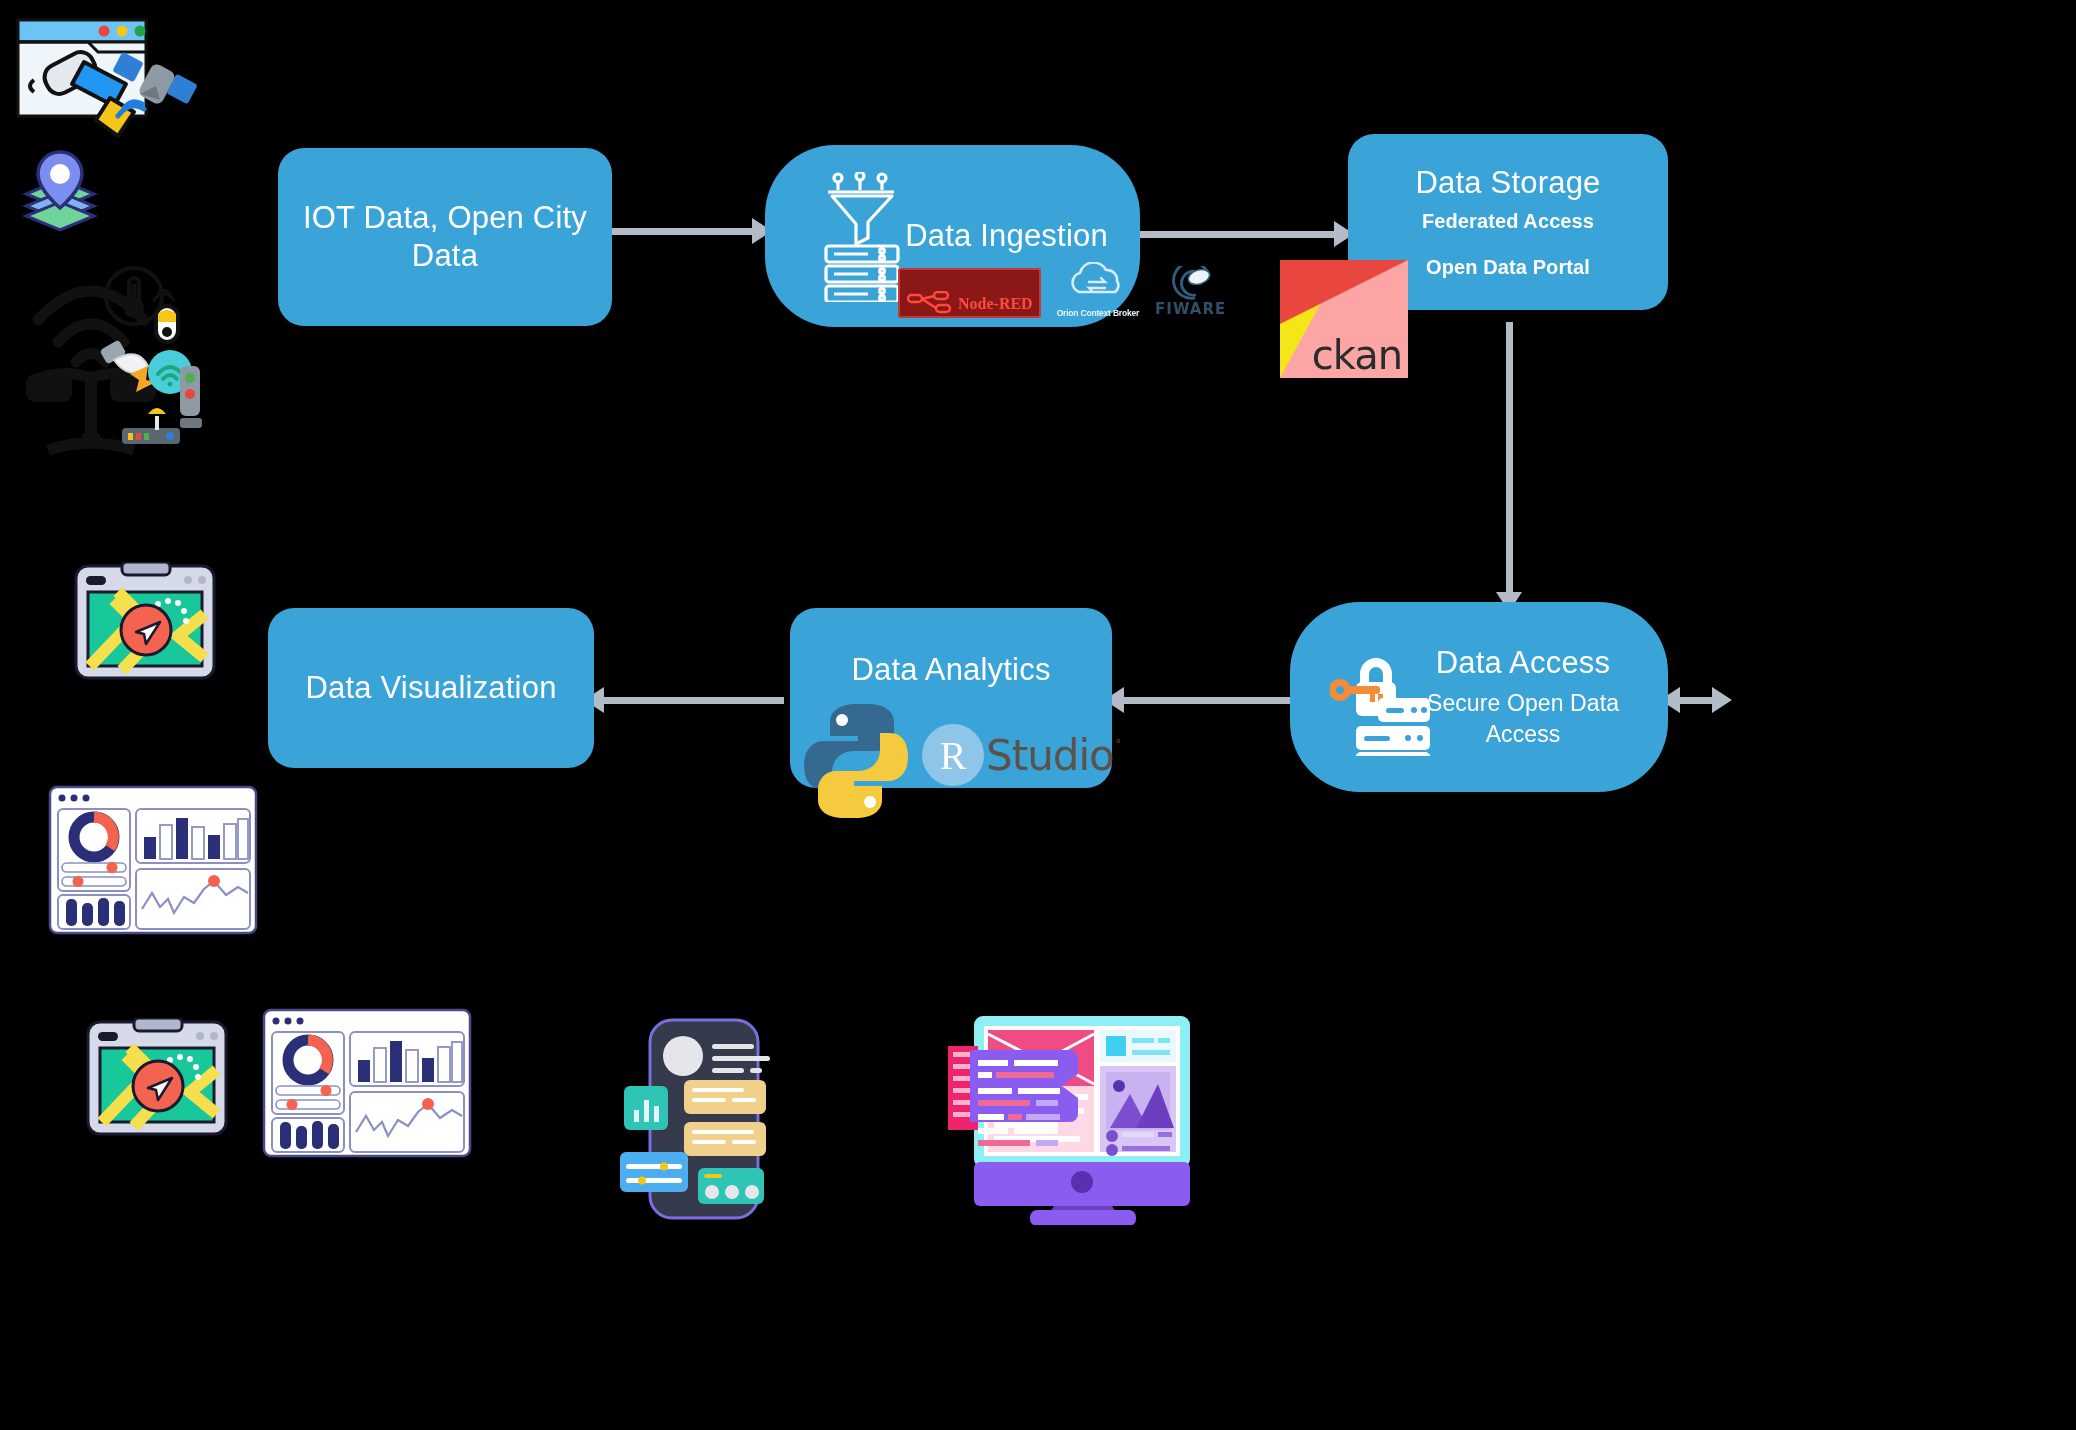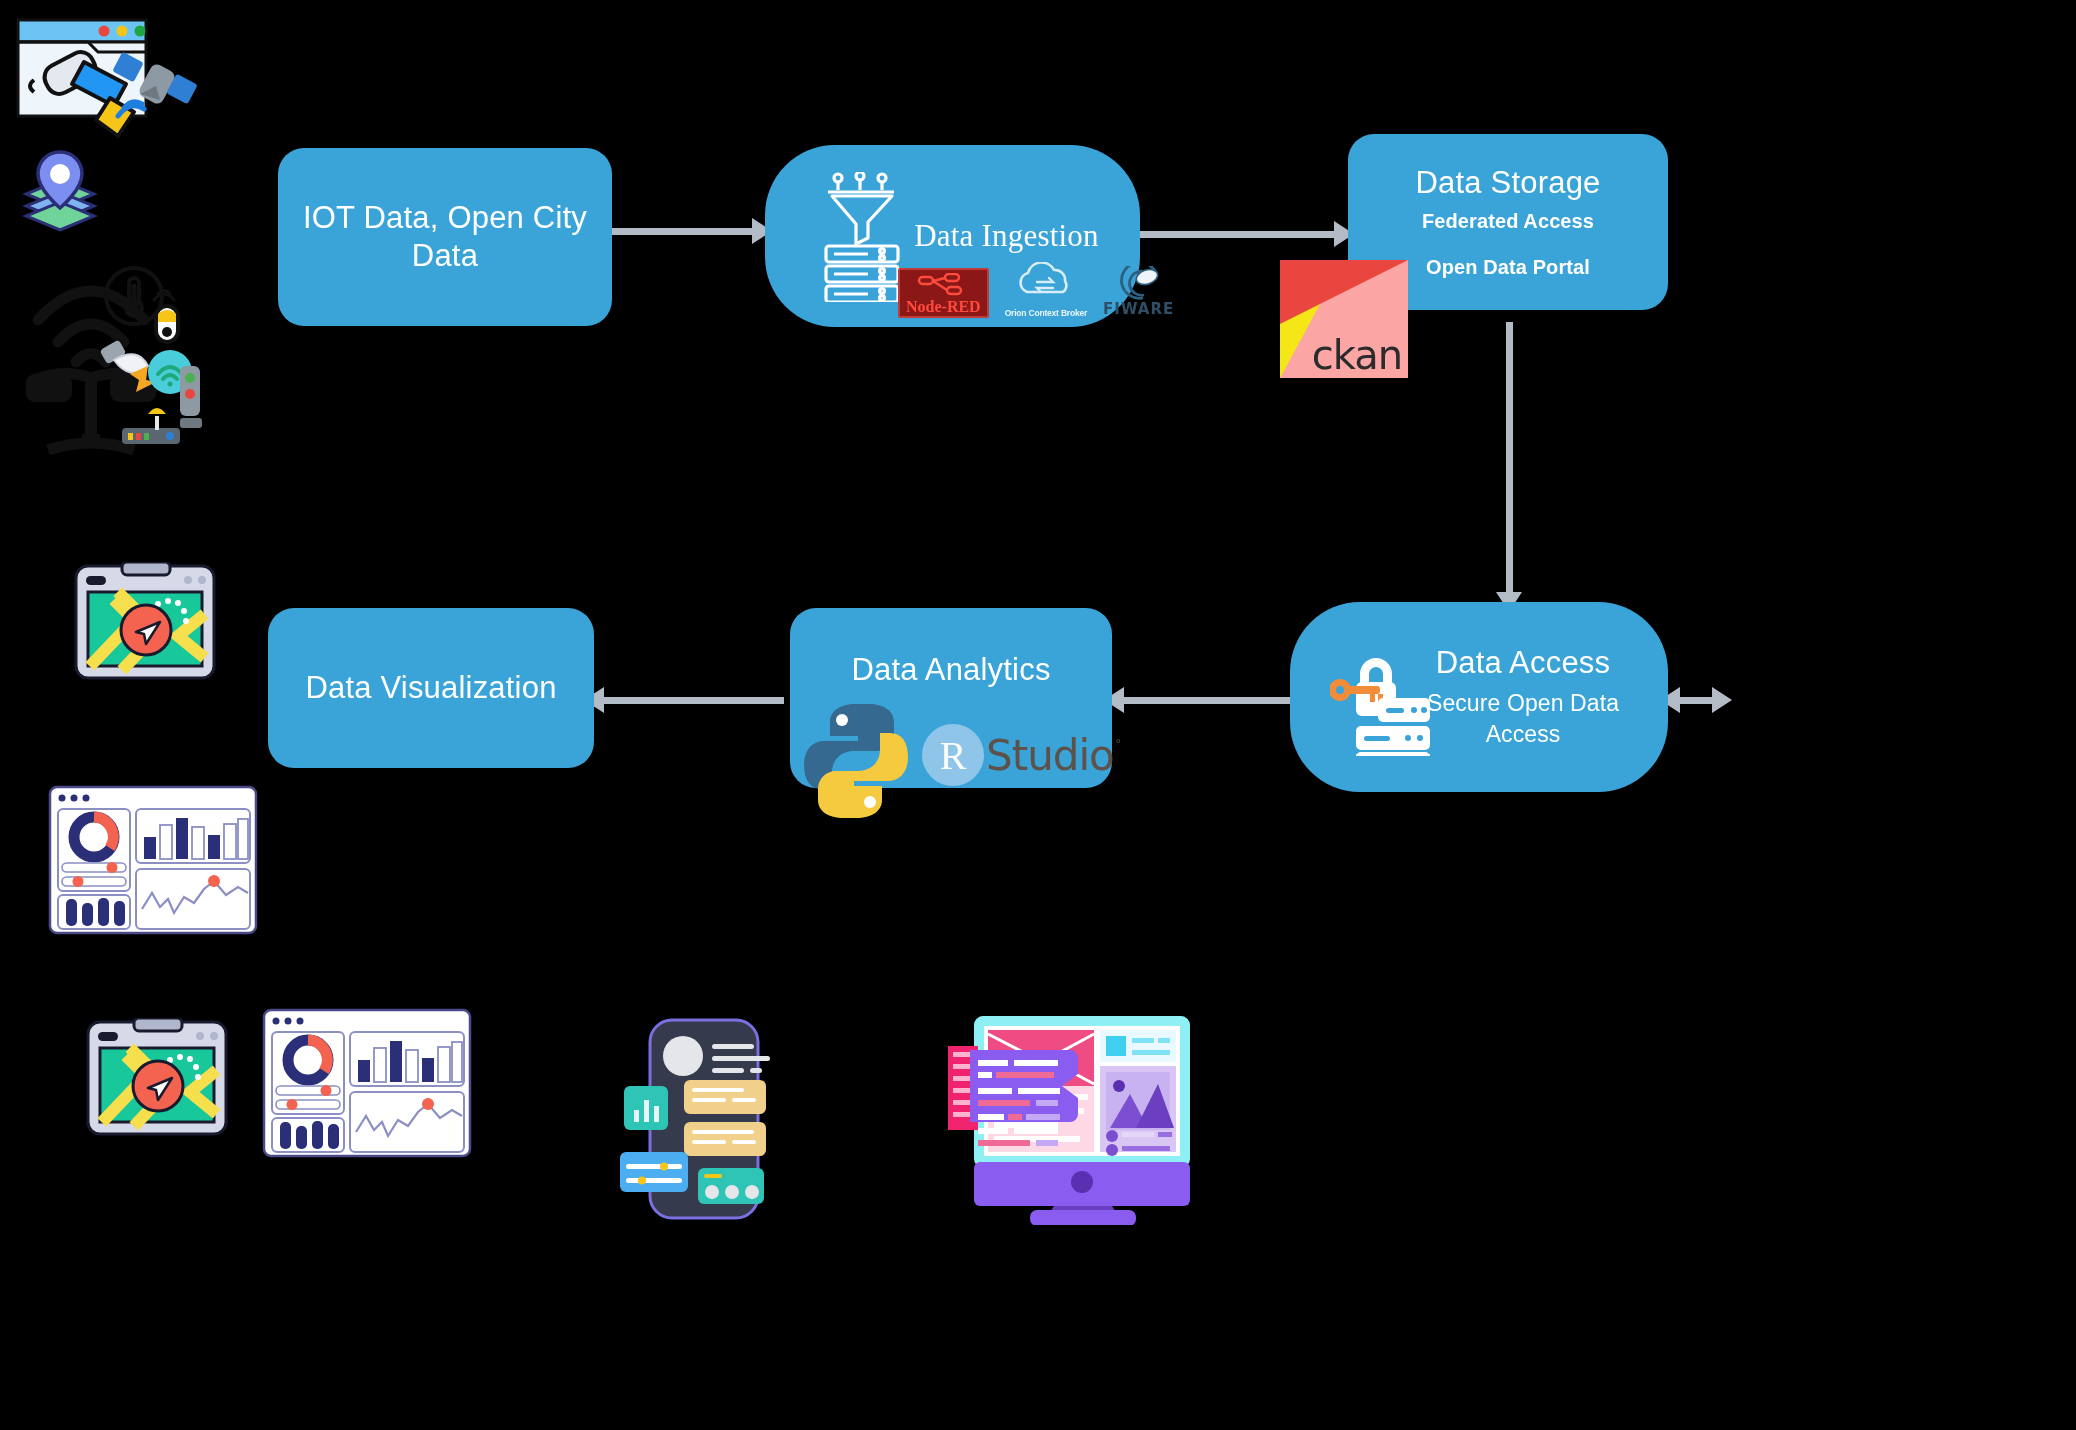--- a/index.html
+++ b/index.html
@@ -29,22 +29,22 @@
   .arrowhead{position:absolute;width:0;height:0;}
   .ah-right{border-top:13px solid transparent;border-bottom:13px solid transparent;border-left:20px solid #b3bcc6;}
   .ah-left{border-top:13px solid transparent;border-bottom:13px solid transparent;border-right:20px solid #b3bcc6;}
   .ah-down{border-left:13px solid transparent;border-right:13px solid transparent;border-top:20px solid #b3bcc6;}
 
   
   .logo-row{position:absolute;display:flex;align-items:flex-end;gap:16px;}
 
   .nodered{
     background:#8c1717;border:2px solid #c23b3b;
-    padding:3px 6px 1px 6px;border-radius:2px;
-    display:flex;flex-direction:column;align-items:center;
+    padding:21px 6px 1px 6px;border-radius:2px;
+    display:flex;align-items:center;
   }
   .nodered .nr-text{color:#ff4b3e;font-size:16px;font-weight:700;font-family:"Liberation Serif",serif;line-height:1;margin-top:2px;}
 
   .ocb{display:flex;flex-direction:column;align-items:center;}
   .ocb .ocb-text{color:#eaf6fc;font-size:8.5px;font-weight:700;margin-top:8px;letter-spacing:-.2px;}
 
   .fiware{display:flex;flex-direction:column;align-items:center;}
   .fiware .fw-text{color:#2f4f66;font-size:15px;font-weight:700;letter-spacing:1px;font-family:"DejaVu Sans",sans-serif;margin-top:-2px;}
 
   
@@ -420,21 +420,21 @@
 
   <div class="conn" style="left:1678px;top:697px;width:36px;height:7px;"></div>
   <div class="arrowhead ah-left" style="left:1660px;top:687px;"></div>
   <div class="arrowhead ah-right" style="left:1712px;top:687px;"></div>
 
   <div class="pbox" style="left:262px;top:148px;width:334px;height:178px;margin-left:16px;">
     <div class="ptitle">IOT Data, Open City Data</div>
   </div>
 
   <div class="pbox rounded-pill" style="left:765px;top:145px;width:375px;height:182px;">
-    <div class="ptitle" style="margin-left:108px;max-width:230px;font-family:Liberation Serif, serif;">Data Ingestion</div>
+    <div class="ptitle" style="margin-left:108px;max-width:230px;">Data Ingestion</div>
   </div>
 
   <svg class="absimg" style="left:822px;top:172px;" width="80" height="130" viewBox="0 0 80 130">
     <g fill="none" stroke="#ffffff" stroke-width="3.2" stroke-linejoin="round">
       <circle cx="16" cy="6" r="4"></circle>
         <circle cx="38" cy="4" r="4"></circle>
         <circle cx="60" cy="6" r="4"></circle>
       <path d="M16 10 v8"></path>
         <path d="M38 8 v10"></path>
         <path d="M60 10 v8"></path>

